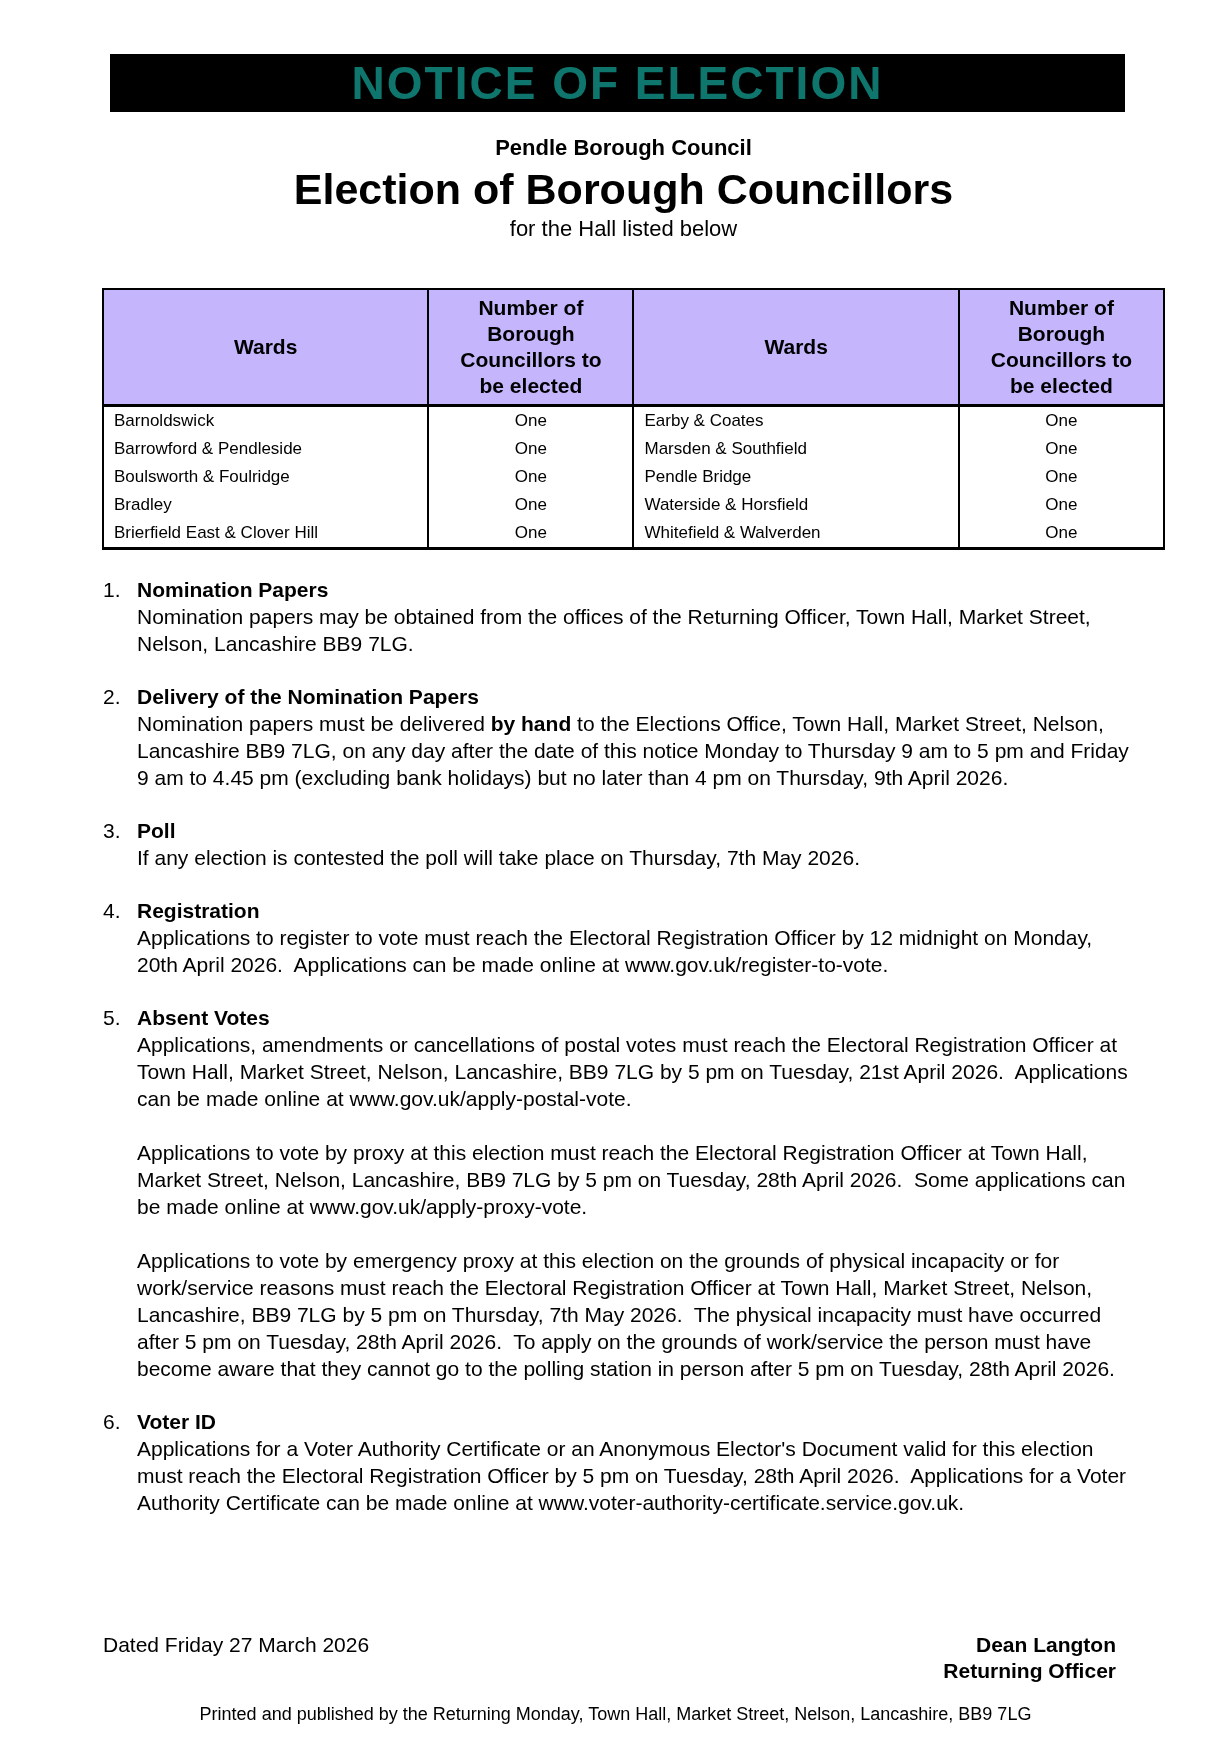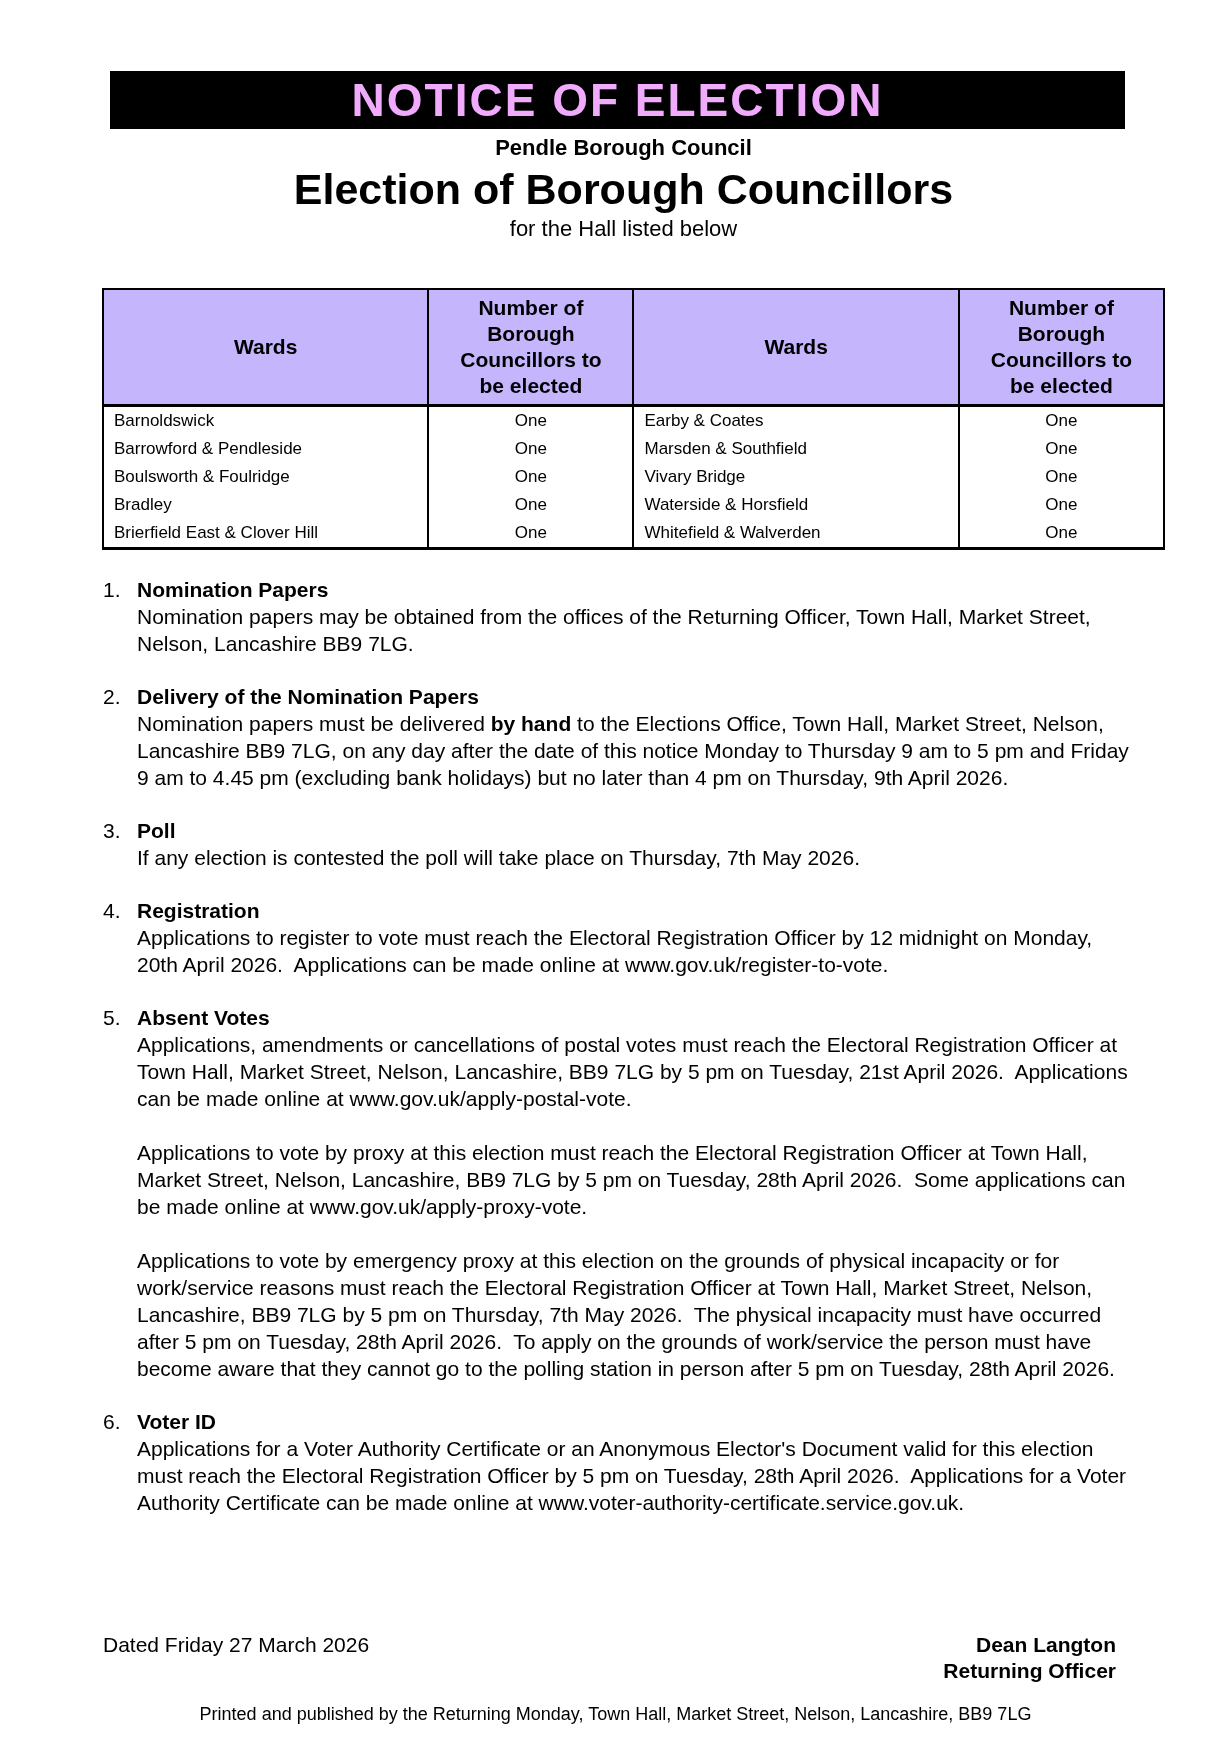--- a/index.html
+++ b/index.html
@@ -4,22 +4,22 @@
 <style>
   * { margin:0; padding:0; box-sizing:border-box; }
   html,body { background:#e8e8e8; }
   .page {
     position:relative; width:1231px; height:1754px; margin:0 auto;
     background:#ffffff; color:#000;
     font-family:"Liberation Sans", sans-serif;
     overflow:hidden;
   }
   .banner {
-    position:absolute; left:110px; top:71px; width:1015px; height:58px;
-    background:#000; color:#f0abfc;
+    position:absolute; left:110px; top:54px; width:1015px; height:58px;
+    background:#000; color:#0f766e;
     display:flex; align-items:center; justify-content:center;
     font-weight:bold; font-size:46px; letter-spacing:2px;
   }
   .head-block { position:absolute; top:135px; left:8px; width:100%; text-align:center; }
   .council   { font-size:22px; font-weight:bold; line-height:26px; }
   .main-title{ font-size:43px; font-weight:bold; line-height:50px; margin-top:3px; }
   .subtitle  { font-size:22px; line-height:26px; margin-top:2px; }
 
   table.wards-table {
     position:absolute; top:288px; left:102px; width:1063px;
@@ -96,21 +96,21 @@
         </tr>
         <tr>
           <td class="ward">Barrowford &amp; Pendleside</td>
           <td class="num">One</td>
           <td class="ward">Marsden &amp; Southfield</td>
           <td class="num">One</td>
         </tr>
         <tr>
           <td class="ward">Boulsworth &amp; Foulridge</td>
           <td class="num">One</td>
-          <td class="ward">Vivary Bridge</td>
+          <td class="ward">Pendle Bridge</td>
           <td class="num">One</td>
         </tr>
         <tr>
           <td class="ward">Bradley</td>
           <td class="num">One</td>
           <td class="ward">Waterside &amp; Horsfield</td>
           <td class="num">One</td>
         </tr>
         <tr>
           <td class="ward">Brierfield East &amp; Clover Hill</td>

